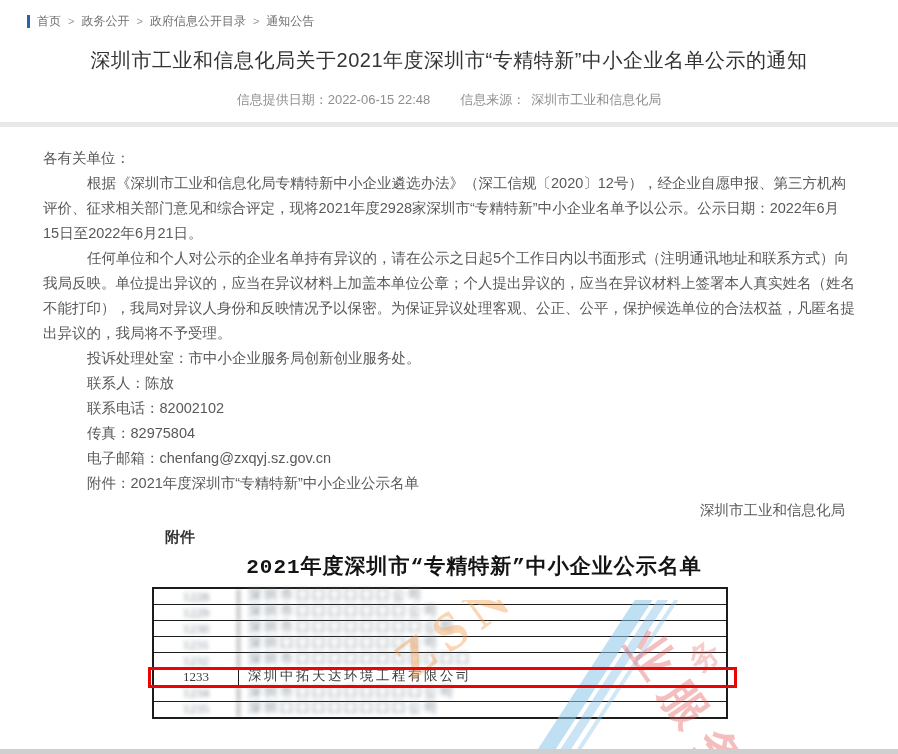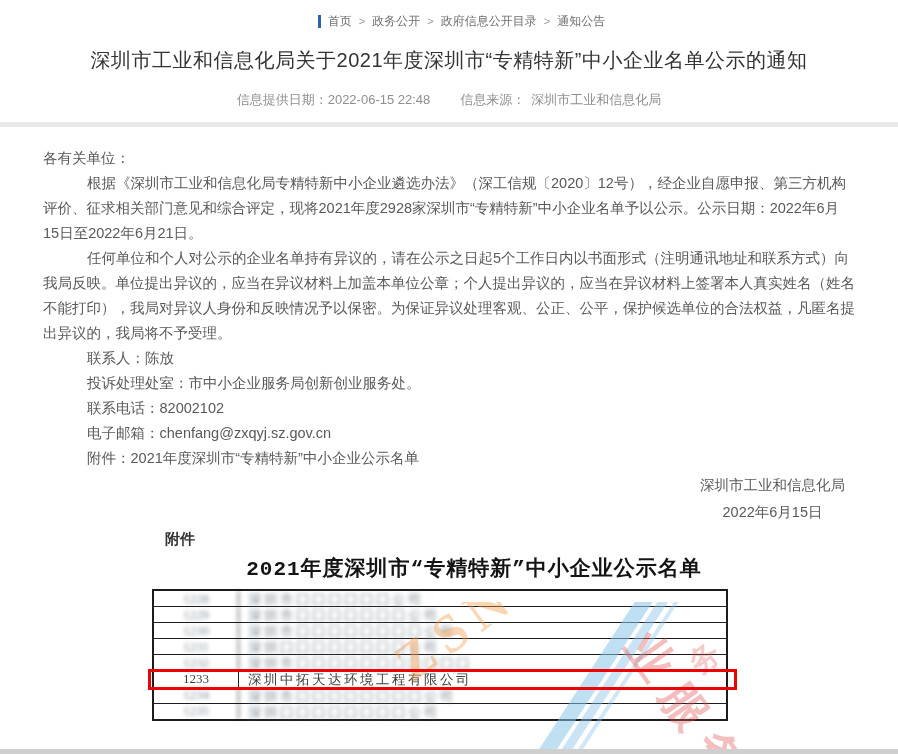--- a/index.html
+++ b/index.html
@@ -2,42 +2,42 @@
 <html><head>
 <meta charset="utf-8">
 <style>
   html,body{margin:0;padding:0;}
   body{
     width:898px;height:754px;position:relative;overflow:hidden;
     background:#ffffff;color:#595959;
     font-family:"Liberation Sans","DejaVu Sans",sans-serif;
   }
   
-  .breadcrumb{display:flex;align-items:center;padding:13px 2px 0 27px;font-size:12px;color:#757575;justify-content:center;}
+  .breadcrumb{display:flex;align-items:center;padding:13px 2px 0 27px;font-size:12px;color:#757575;}
   .crumb-bar{width:3px;height:13px;background:#2e62a8;margin-right:7px;}
   .crumb-link{cursor:pointer;color:#6e6e6e;}
   .crumb-sep{color:#9a9a9a;margin:0 7px;font-size:11px;}
   
   .page-title{margin-top:17px;text-align:center;font-size:20px;font-weight:normal;color:#333;letter-spacing:.5px;}
   .meta{margin-top:17px;text-align:center;font-size:13px;color:#8e8e8e;}
   .meta .src{margin-left:30px;}
   .meta .src-val{margin-left:6px;}
   .divider{height:5px;background:#e9e9e9;margin-top:13px;}
   
   .notice-body{padding:19px 43px 0 43px;font-size:14.5px;line-height:25px;color:#595959;}
   .notice-body p{margin:0;}
   .notice-body p.indent{text-indent:44px;}
   .signoff-wrap{display:flex;justify-content:flex-end;padding-right:10px;margin-top:1px;}
   .signoff{text-align:center;line-height:27px;color:#595959;font-size:14.5px;}
   
   .attach-label{margin:4px 0 0 165px;font-size:15px;font-weight:bold;color:#333;}
   .attach-doc{position:relative;margin-left:150px;width:648px;font-family:"Liberation Serif","DejaVu Serif",serif;}
   .attach-title{margin:5px 0 7px 0;text-align:center;font-size:21px;font-weight:bold;color:#141414;letter-spacing:1px;font-family:Liberation Mono, monospace;}
   .attach-table{position:relative;margin-left:2px;width:572px;border:2px solid #1c1c1c;background:transparent;}
-  .t-row{position:relative;display:flex;height:15.1px;border-bottom:1.6px solid #1c1c1c;align-items:flex-start;}
+  .t-row{position:relative;display:flex;height:15.1px;border-bottom:1.6px solid #1c1c1c;align-items:flex-end;}
   .t-row:last-child{border-bottom:none;}
   .cell-no{width:84px;flex:0 0 84px;height:100%;border-right:1.6px solid #1c1c1c;display:flex;align-items:center;justify-content:center;font-size:13px;color:#3c3c3c;}
   .cell-name{padding-left:9px;font-size:13.5px;letter-spacing:2.5px;color:#3c3c3c;white-space:nowrap;overflow:hidden;}
   .blurred{filter:blur(2px);color:#7c8a94;}
   .red-box{position:absolute;left:-6px;top:-2.6px;width:583px;height:15.5px;border:3px solid #ec0404;z-index:5;pointer-events:none;}
   
   .wm{position:absolute;left:0;top:48px;width:648px;height:205px;overflow:hidden;pointer-events:none;z-index:2;}
   .wm-stripe{position:absolute;transform:rotate(33deg);transform-origin:center;}
   .s1{left:418px;top:-110px;width:15px;height:430px;background:rgba(139,196,232,.55);}
   .s2{left:440px;top:-110px;width:9px;height:430px;background:rgba(139,196,232,.45);}
@@ -59,25 +59,24 @@
 
 <div class="meta">
   <span>信息提供日期：</span><span>2022-06-15 22:48</span><span class="src">信息来源：</span><span class="src-val">深圳市工业和信息化局</span>
 </div>
 
 <div class="divider"></div>
 
 <div class="notice-body">
   <p>各有关单位：</p>
   <span id="paragraphs"><p class="indent">根据《深圳市工业和信息化局专精特新中小企业遴选办法》（深工信规〔2020〕12号），经企业自愿申报、第三方机构评价、征求相关部门意见和综合评定，现将2021年度2928家深圳市“专精特新”中小企业名单予以公示。公示日期：2022年6月15日至2022年6月21日。</p><p class="indent">任何单位和个人对公示的企业名单持有异议的，请在公示之日起5个工作日内以书面形式（注明通讯地址和联系方式）向我局反映。单位提出异议的，应当在异议材料上加盖本单位公章；个人提出异议的，应当在异议材料上签署本人真实姓名（姓名不能打印），我局对异议人身份和反映情况予以保密。为保证异议处理客观、公正、公平，保护候选单位的合法权益，凡匿名提出异议的，我局将不予受理。</p></span>
-  <span id="contacts"><p class="indent">联系人：陈放</p><p class="indent">投诉处理处室：市中小企业服务局创新创业服务处。</p><p class="indent">联系电话：82002102</p><p class="indent">电子邮箱：chenfang@zxqyj.sz.gov.cn</p><p class="indent">附件：2021年度深圳市“专精特新”中小企业公示名单</p></span>
+  <span id="contacts"><p class="indent">投诉处理处室：市中小企业服务局创新创业服务处。</p><p class="indent">联系人：陈放</p><p class="indent">联系电话：82002102</p><p class="indent">传真：82975804</p><p class="indent">电子邮箱：chenfang@zxqyj.sz.gov.cn</p><p class="indent">附件：2021年度深圳市“专精特新”中小企业公示名单</p></span>
   <div class="signoff-wrap">
     <div class="signoff">
       <div>深圳市工业和信息化局</div>
-      <div>2022年6月15日</div>
     </div>
   </div>
 </div>
 
 <div class="attach-label">附件</div>
 
 <div class="attach-doc">
   <div class="attach-title">2021年度深圳市“专精特新”中小企业公示名单</div>
 
   <div class="attach-table" id="ctable">

